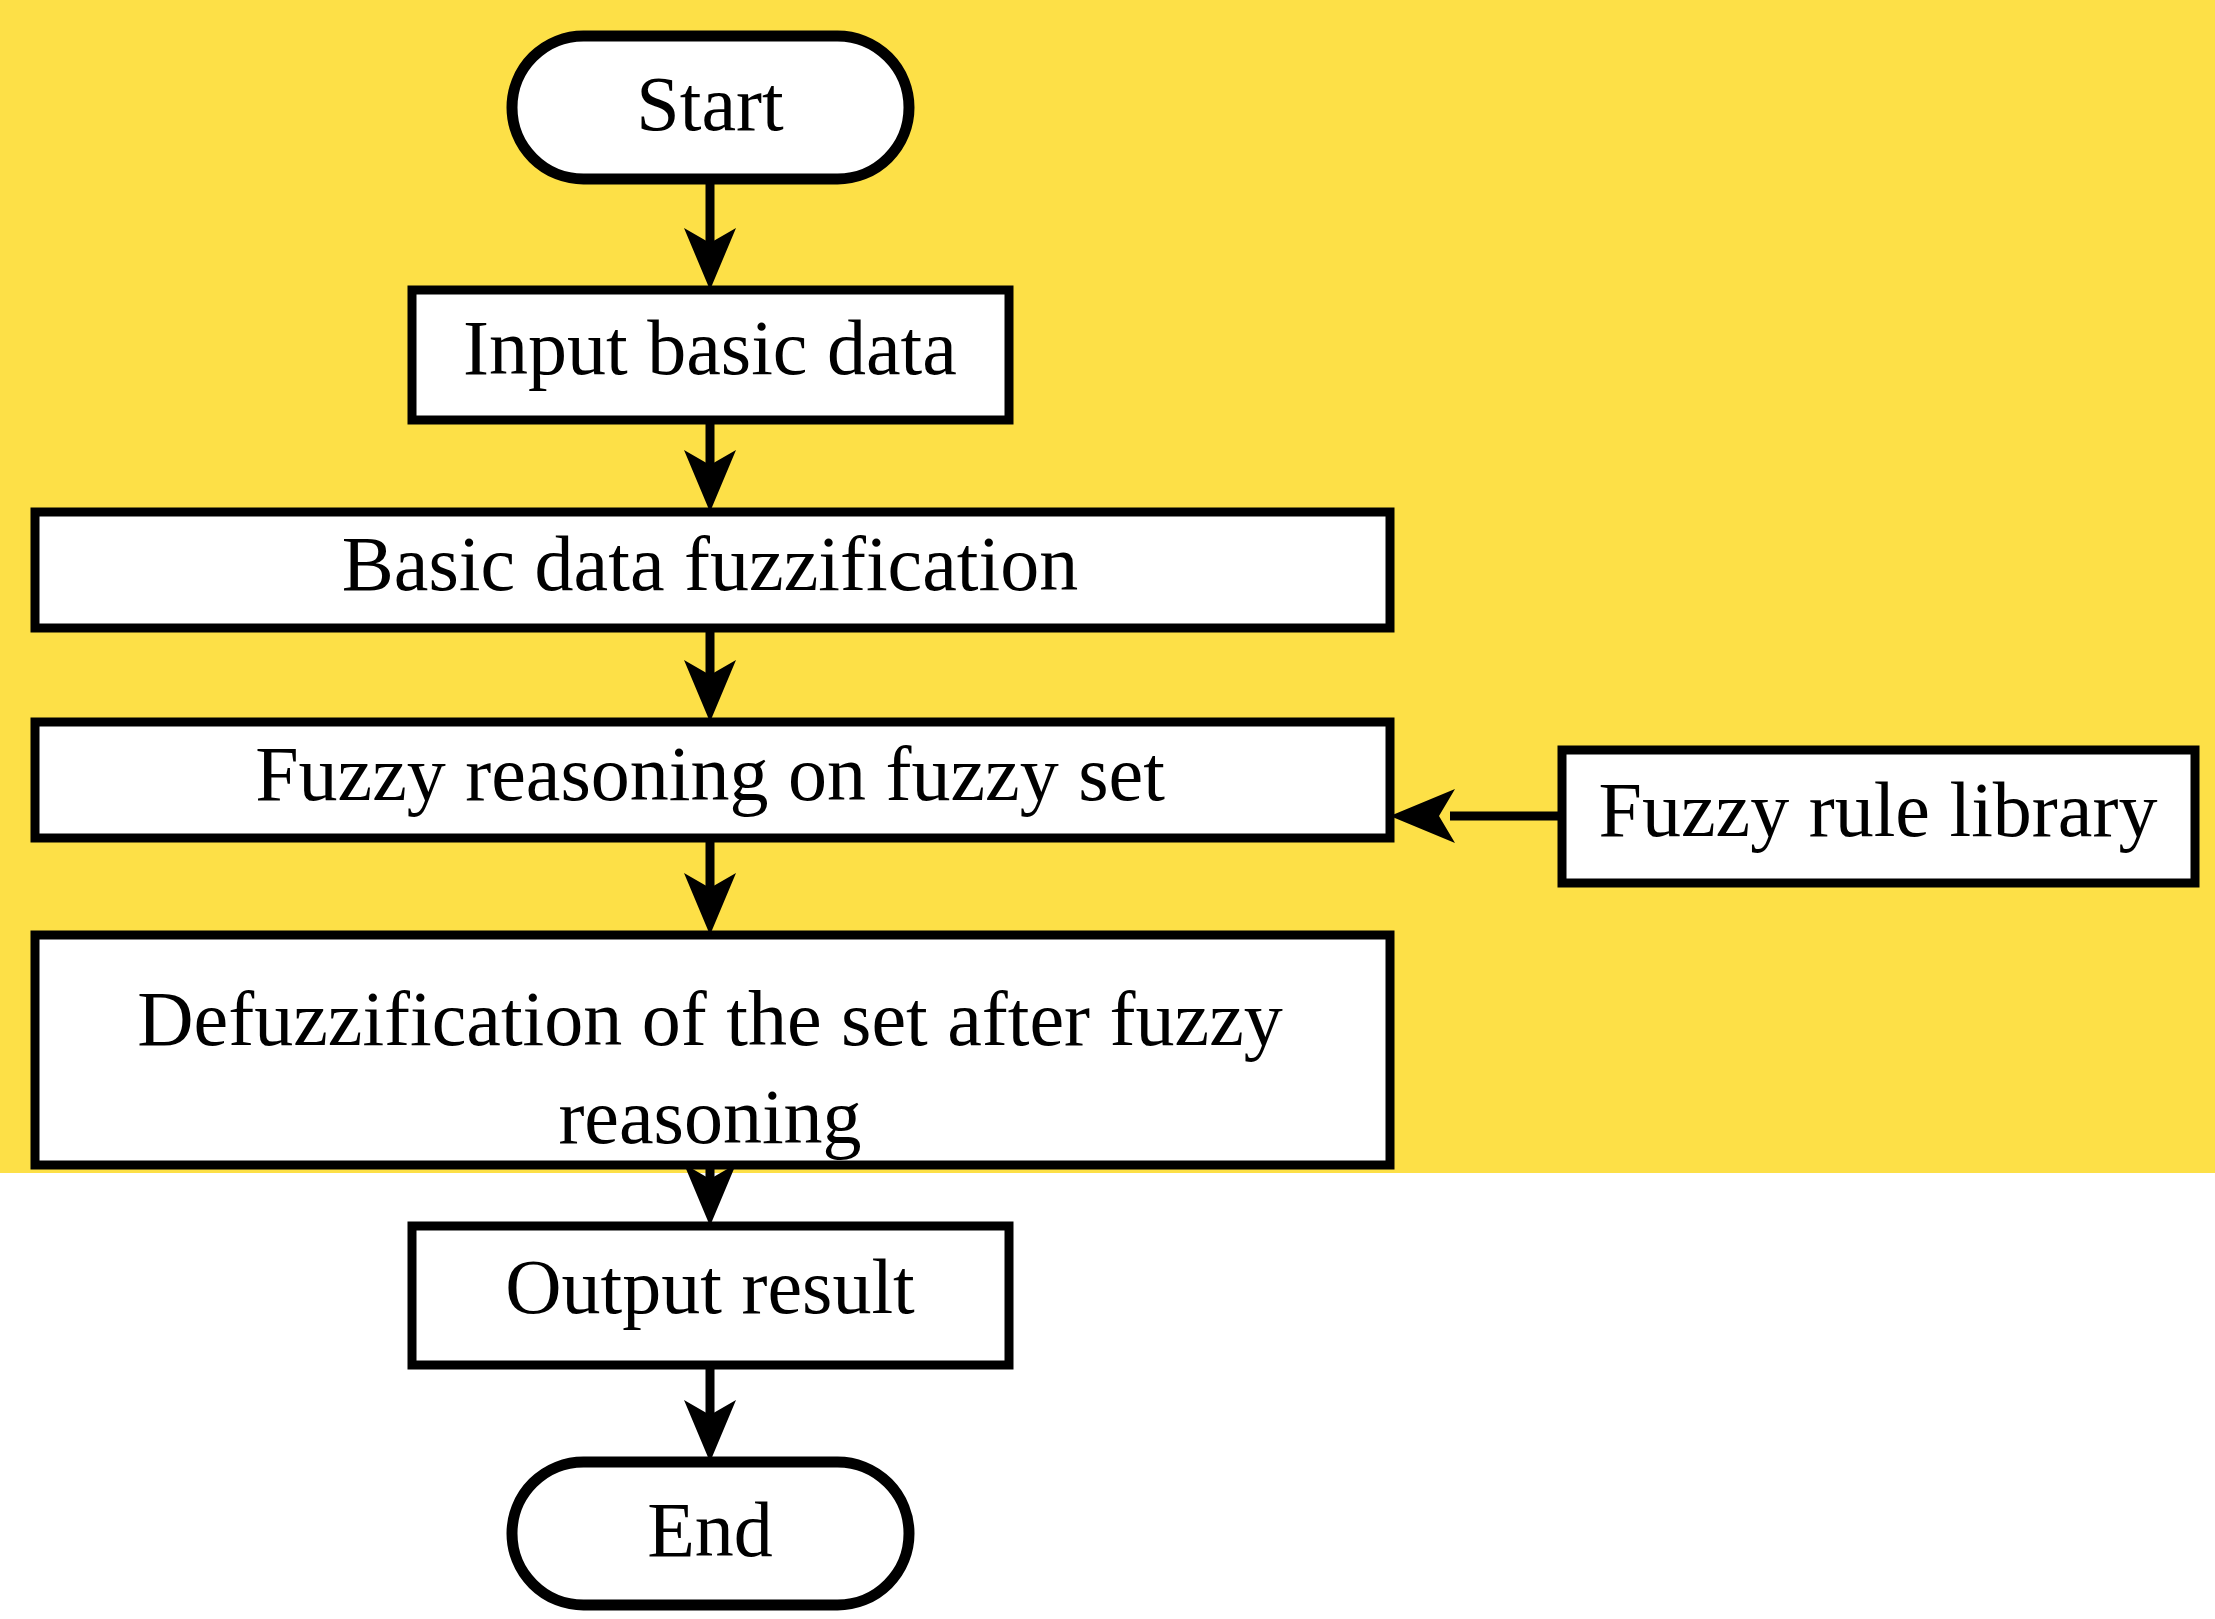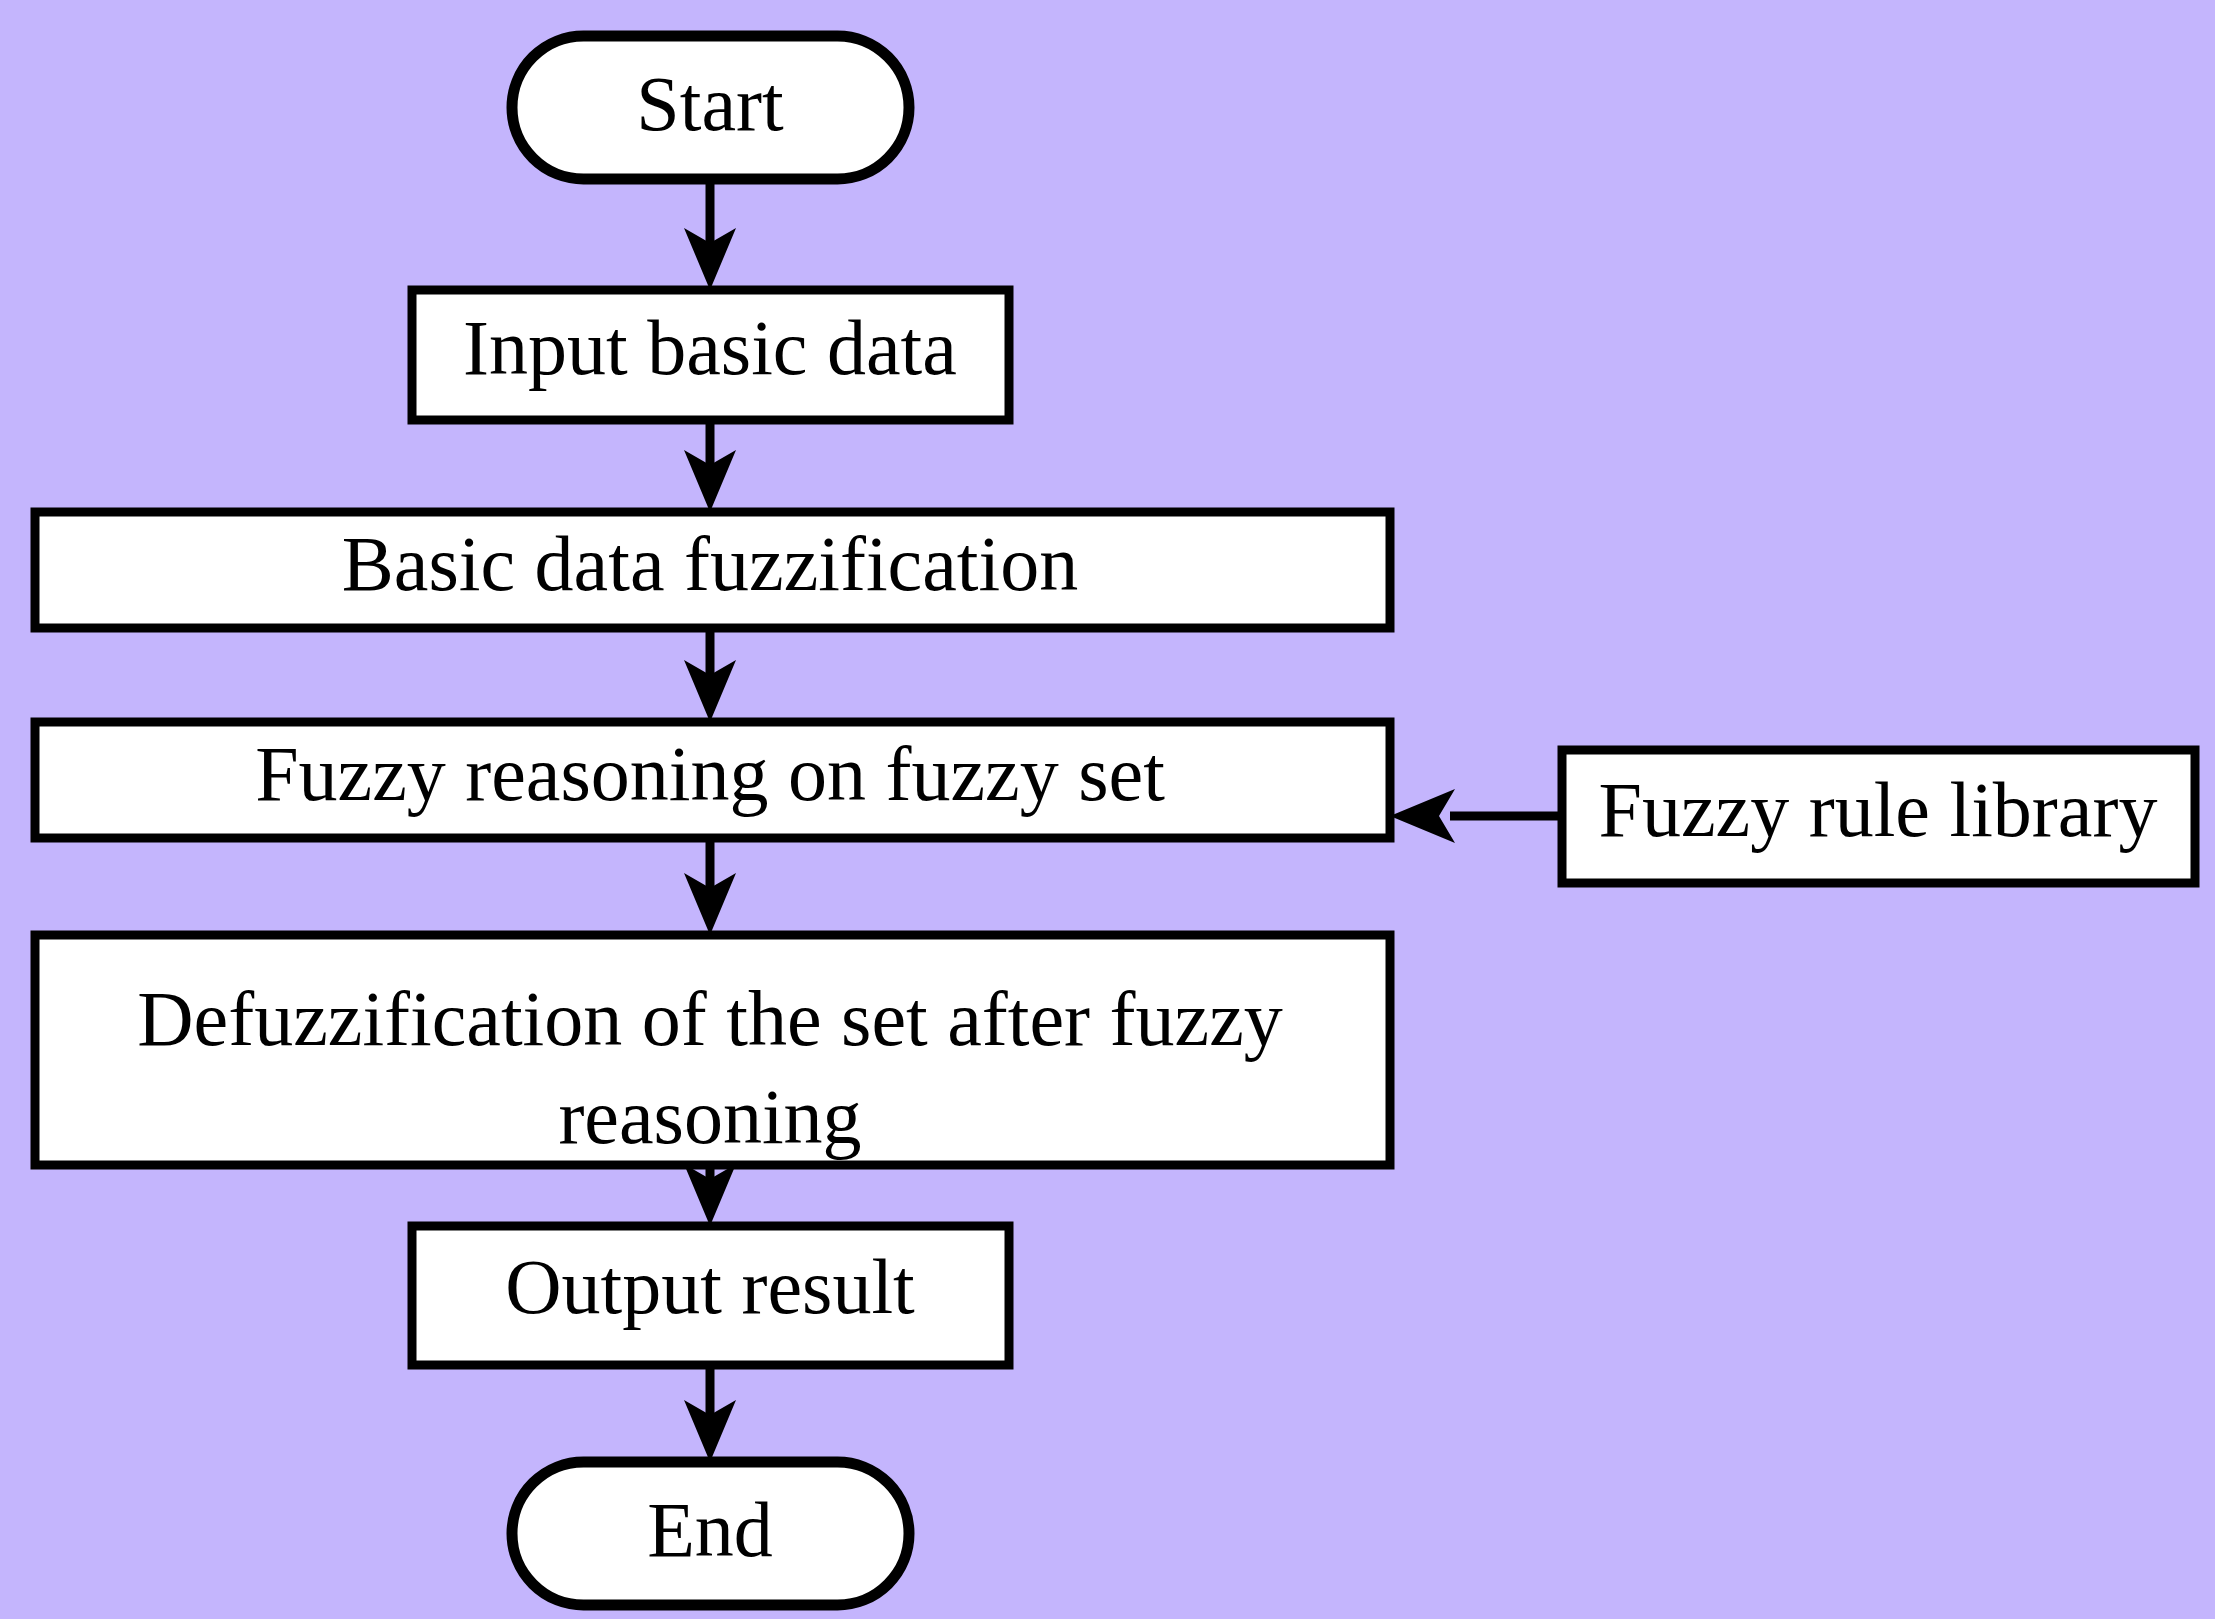--- a/index.html
+++ b/index.html
@@ -9,22 +9,22 @@
   }
   body {
     width: 2215px;
     height: 1619px;
     font-family: "Liberation Serif", "DejaVu Serif", serif;
     overflow: hidden;
   }
   #flowchart-root {
     position: relative;
     width: 2215px;
-    height: 1619px;
-    background: #c4b5fd;
+    height: 1173px;
+    background: #fde047;
   }
   svg.flow-canvas {
     display: block;
     width: 2215px;
     height: 1619px;
   }
   .node-shape {
     fill: #ffffff;
     stroke: #000000;
     stroke-width: 9;

